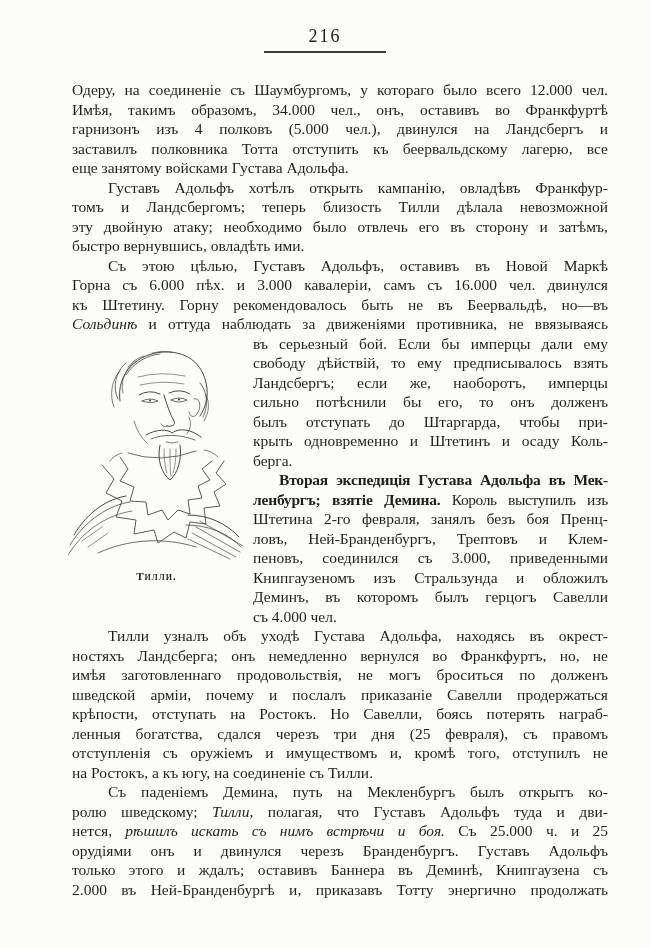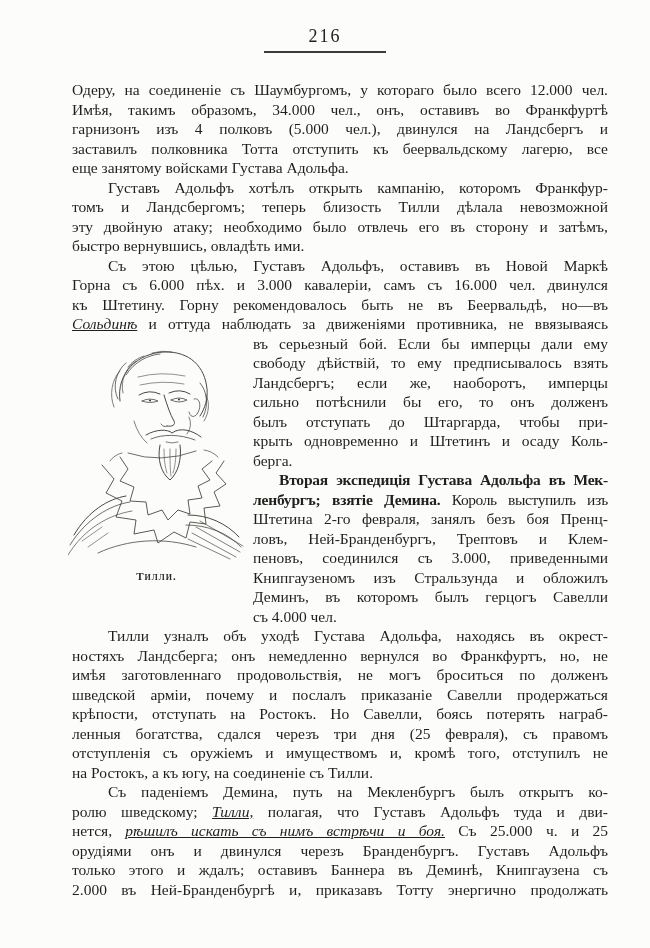--- a/index.html
+++ b/index.html
@@ -29,21 +29,21 @@
   }
   .line{
     height:19.5px;overflow:hidden;
     text-align:justify;text-align-last:justify;
     white-space:normal;
   }
   .line.last{text-align-last:left;}
   .line.indent{text-indent:36px;}
   .line.indent-sm{text-indent:26px;}
   .line.tight{letter-spacing:-0.4px;}
-  .it{font-style:italic;text-decoration:underline;}
+  .it{font-style:italic;}
   .bd{font-weight:bold;letter-spacing:-0.2px;}
   .figure{
     float:left;
     width:177px;height:289px;
     margin:3px 8px 0 -4px;
     position:relative;
   }
   .figure svg{display:block;}
   .fig-caption{
     position:absolute;left:0;top:230px;width:177px;
@@ -62,21 +62,21 @@
     <div class="page-num">216</div>
     <div class="head-rule"></div>
   </div>
 
   <div class="text-col">
       <div class="line"><span>Одеру, на соединеніе съ Шаумбургомъ, у котораго было всего 12.000 чел.</span></div>
       <div class="line"><span>Имѣя, такимъ образомъ, 34.000 чел., онъ, оставивъ во Франкфуртѣ</span></div>
       <div class="line"><span>гарнизонъ изъ 4 полковъ (5.000 чел.), двинулся на Ландсбергъ и</span></div>
       <div class="line"><span>заставилъ полковника Тотта отступить къ беервальдскому лагерю, все</span></div>
       <div class="line last"><span>еще занятому войсками Густава Адольфа.</span></div>
-      <div class="line indent"><span>Густавъ Адольфъ хотѣлъ открыть кампанію, которомъ Франкфур-</span></div>
+      <div class="line indent"><span>Густавъ Адольфъ хотѣлъ открыть кампанію, овладѣвъ Франкфур-</span></div>
       <div class="line"><span>томъ и Ландсбергомъ; теперь близость Тилли дѣлала невозможной</span></div>
       <div class="line"><span>эту двойную атаку; необходимо было отвлечь его въ сторону и затѣмъ,</span></div>
       <div class="line last"><span>быстро вернувшись, овладѣть ими.</span></div>
       <div class="line indent"><span>Съ этою цѣлью, Густавъ Адольфъ, оставивъ въ Новой Маркѣ</span></div>
       <div class="line"><span>Горна съ 6.000 пѣх. и 3.000 кавалеріи, самъ съ 16.000 чел. двинулся</span></div>
       <div class="line"><span>къ Штетину. Горну рекомендовалось быть не въ Беервальдѣ, но—въ</span></div>
       <div class="line"><span class="it">Сольдинѣ</span><span> и оттуда наблюдать за движеніями противника, не ввязываясь</span></div>
       <div class="figure">
       <svg width="177" height="226" viewBox="0 0 177 226" fill="none" stroke="#4a4844" stroke-width="1" stroke-linecap="round">
 

